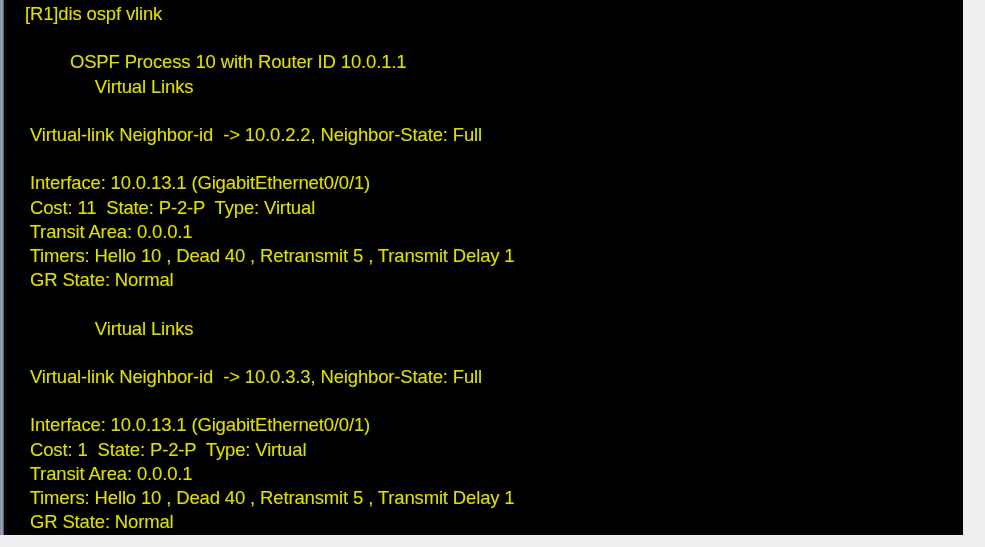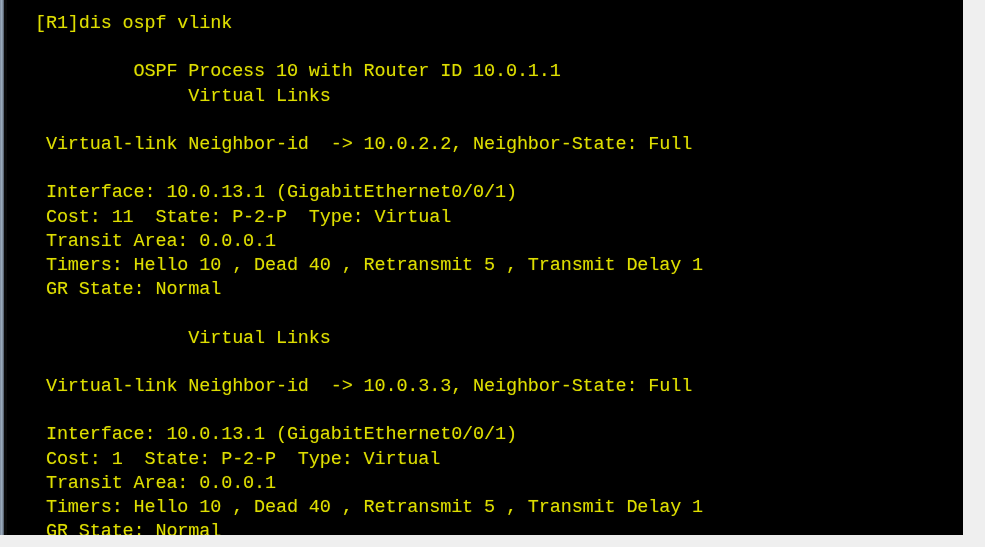--- a/index.html
+++ b/index.html
@@ -57,24 +57,24 @@
     width: 956px;
     height: 535px;
     background: #000000;
     overflow: hidden;
   }
   #console-output {
     position: absolute;
     top: 2px;
     left: 18px;
     right: 0;
-    margin: 10px;
+    margin: 0;
     white-space: pre;
     color: #dede00;
-    font-family: Liberation Mono, monospace;
+    font-family: Liberation Sans, sans-serif;
     font-size: 18.5px;
     line-height: 24.2px;
     letter-spacing: -0.15px;
     text-shadow: 0 0 1px rgba(222,222,0,0.35);
   }
   .line {
     display: block;
     min-height: 24.2px;
     white-space: pre;
   }

